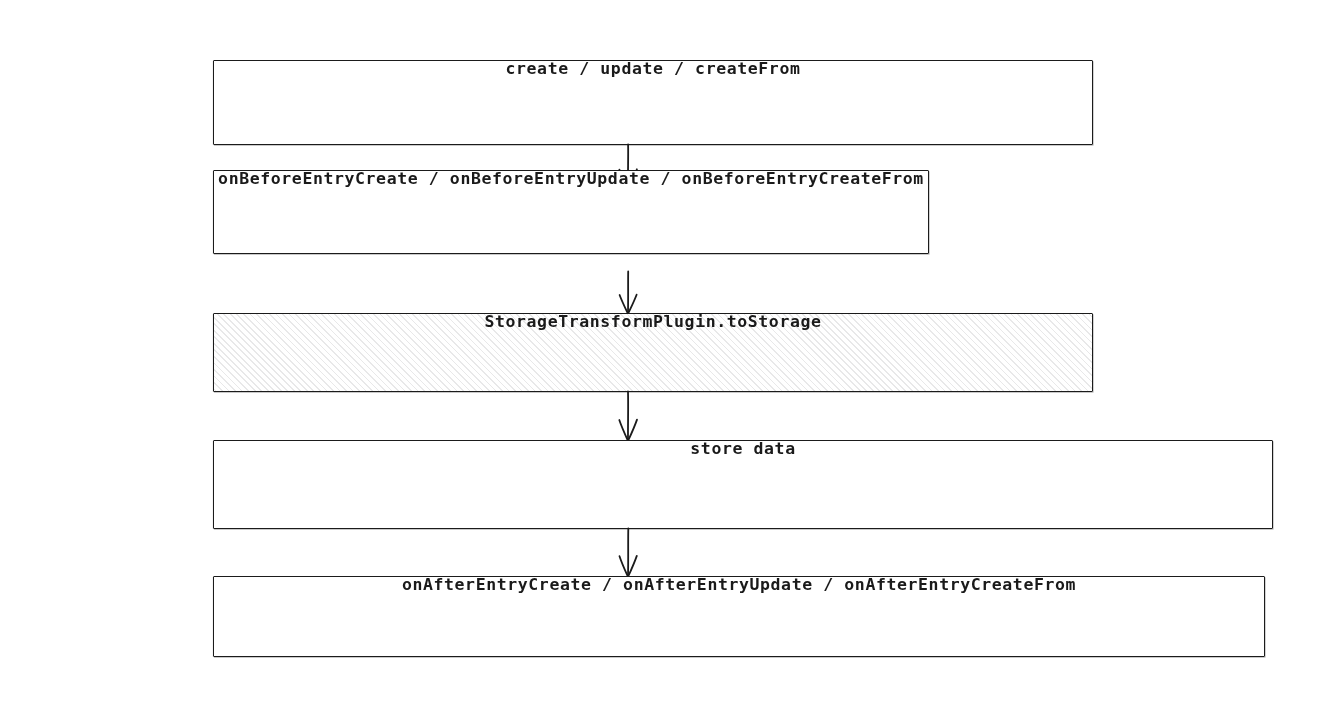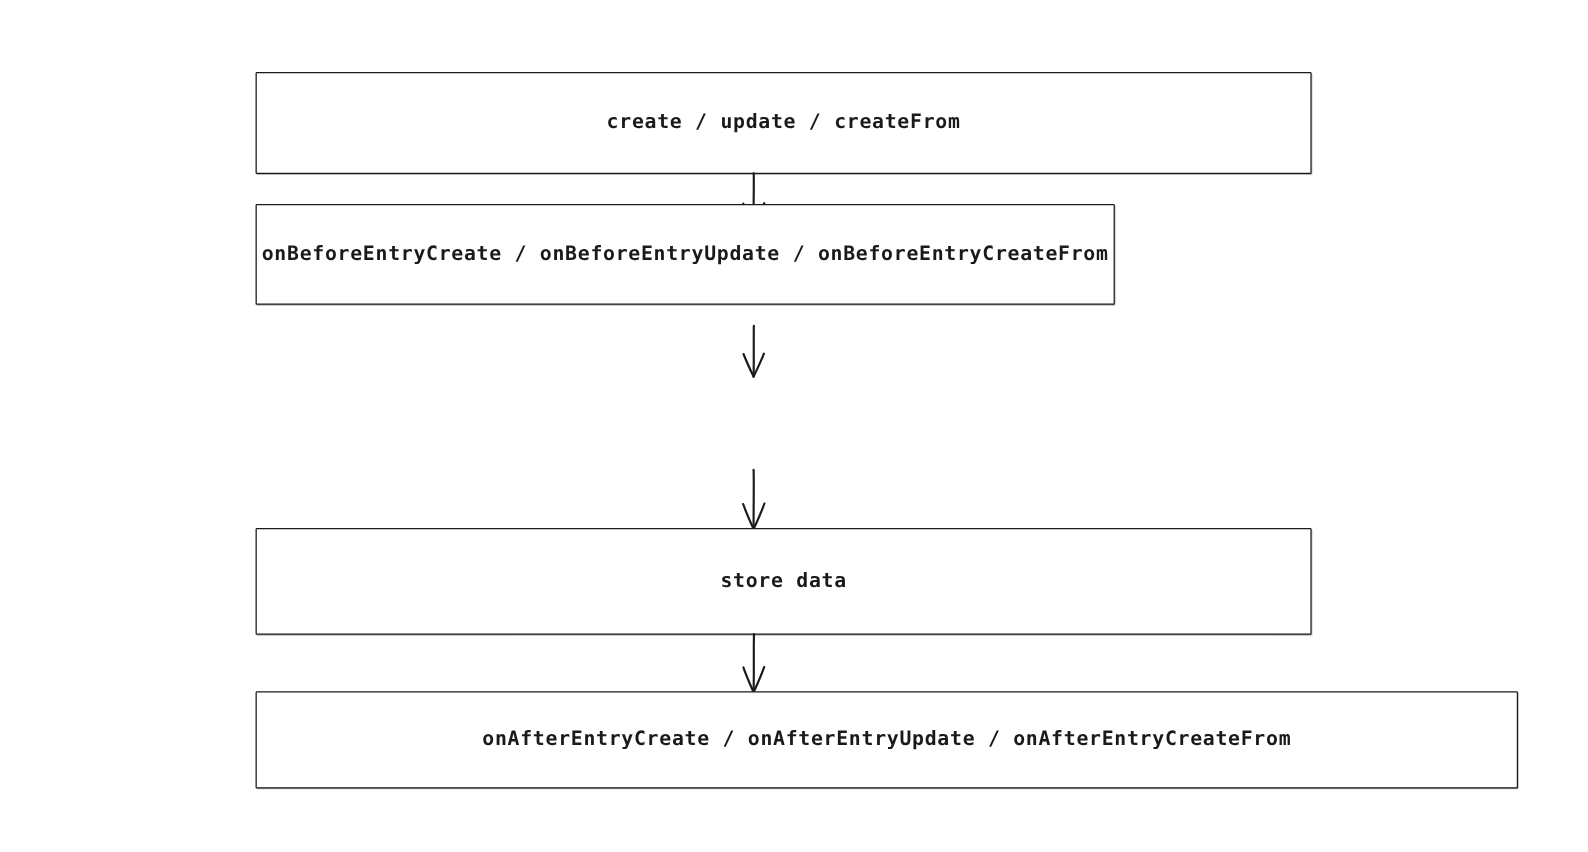--- a/index.html
+++ b/index.html
@@ -16,21 +16,20 @@
     background: #ffffff;
     overflow: hidden;
     font-family: "DejaVu Sans Mono", "Liberation Mono", monospace;
   }
 
   
   .node {
     position: absolute;
     box-sizing: border-box;
     display: flex;
-    align-items: center;
     justify-content: center;
     border: 1.7px solid #1b1b1b;
     border-radius: 1px;
     background: #ffffff;
     
     box-shadow:
       0.8px 0.9px 0 -0.1px rgba(40,40,40,0.30),
       -0.6px 0.5px 0 -0.2px rgba(90,90,90,0.18);
   }
 
@@ -101,30 +100,33 @@
   </div>
 
   <div class="connector" style="left:610px; top:271px; width:36px; height:44px;">
     <svg width="36" height="44" viewBox="0 0 36 44">
       <path class="shaft" d="M18.2 0.5 C18.0 11 18.3 27 18.0 42.6"></path>
       <path class="head" d="M9.6 24.0 C12.1 30.6 15.5 37.6 18.0 42.9"></path>
       <path class="head" d="M26.6 23.7 C24.0 30.5 20.5 37.5 18.0 42.9"></path>
     </svg>
   </div>
 
+  <div class="node hatched" style="left:213px; top:313px; width:880px; height:79px;">
+    <span class="node-label">StorageTransformPlugin.toStorage</span>
+  </div>
 
   <div class="connector" style="left:610px; top:391px; width:36px; height:51px;">
     <svg width="36" height="51" viewBox="0 0 36 51">
       <path class="shaft" d="M18.0 0.5 C18.4 13 17.9 31 18.0 49.6"></path>
       <path class="head" d="M9.3 29.0 C11.9 36.6 15.4 44.2 18.0 49.9"></path>
       <path class="head" d="M27.0 28.6 C24.3 36.4 20.7 44.1 18.0 49.9"></path>
     </svg>
   </div>
 
-  <div class="node" style="left:213px; top:440px; width:880px; height:89px;">
+  <div class="node" style="left:213px; top:440px; width:1060px; height:89px;">
     <span class="node-label">store data</span>
   </div>
 
   <div class="connector" style="left:610px; top:528px; width:36px; height:50px;">
     <svg width="36" height="50" viewBox="0 0 36 50">
       <path class="shaft" d="M18.3 0.5 C18.0 13 18.4 30 18.0 48.6"></path>
       <path class="head" d="M9.5 28.2 C12.0 35.7 15.5 43.3 18.0 48.9"></path>
       <path class="head" d="M26.8 27.9 C24.1 35.6 20.6 43.2 18.0 48.9"></path>
     </svg>
   </div>

